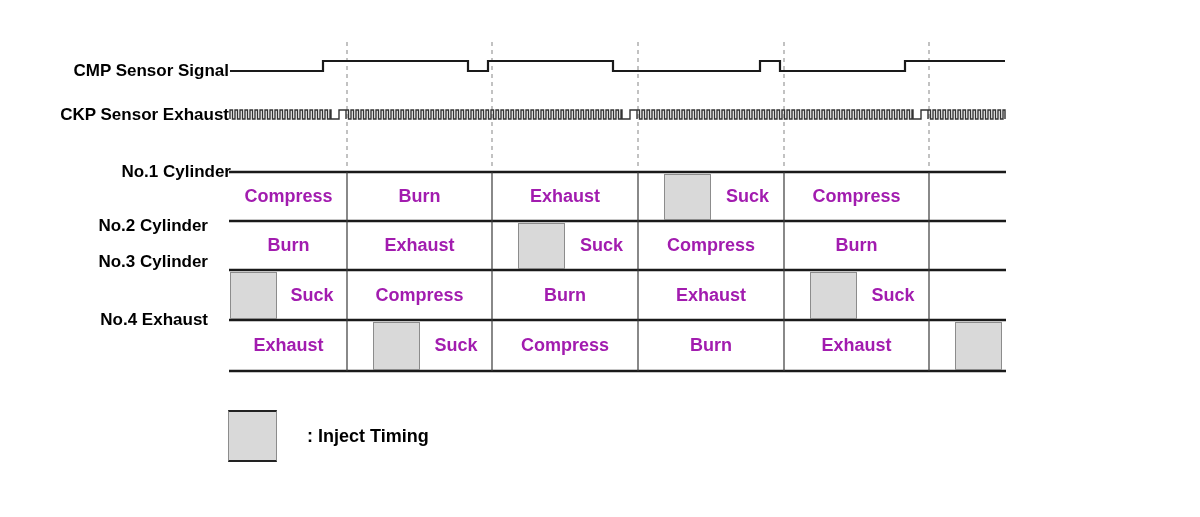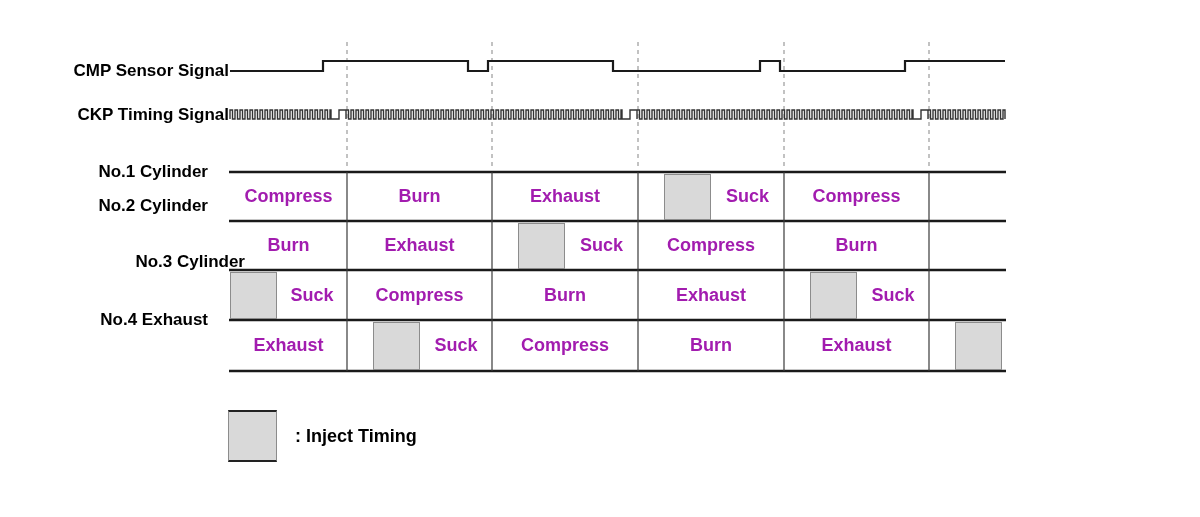--- a/index.html
+++ b/index.html
@@ -42,21 +42,21 @@
     position:absolute;
     box-sizing:border-box;
   }
   svg{position:absolute;left:0;top:0;}
   .legend{position:absolute;left:228px;top:410px;display:flex;align-items:center;}
   .legend-swatch{
     width:49px;height:52px;
     box-sizing:border-box;
   }
   .legend-text{
-    margin-left:18px;
+    margin-left:30px;
     font-weight:bold;font-size:18px;color:#000;
     white-space:nowrap;
   }
 </style>
 </head>
 <body>
 
 <div class="stage">
 
   <svg id="diagram-svg" width="1200" height="517" viewBox="0 0 1200 517">
@@ -73,26 +73,26 @@
       <line x1="229" y1="320" x2="1006" y2="320" stroke="#1a1a1a" stroke-width="2.5"></line>
       <line x1="229" y1="371" x2="1006" y2="371" stroke="#1a1a1a" stroke-width="2.5"></line>
       <line x1="347" y1="172" x2="347" y2="371" stroke="#3a3a3a" stroke-width="1.2"></line>
       <line x1="492" y1="172" x2="492" y2="371" stroke="#3a3a3a" stroke-width="1.2"></line>
       <line x1="638" y1="172" x2="638" y2="371" stroke="#3a3a3a" stroke-width="1.2"></line>
       <line x1="784" y1="172" x2="784" y2="371" stroke="#3a3a3a" stroke-width="1.2"></line>
       <line x1="929" y1="172" x2="929" y2="371" stroke="#3a3a3a" stroke-width="1.2"></line>
     </svg>
 
   <div class="label" style="top:61px">CMP Sensor Signal</div>
-  <div class="label" style="top:105px">CKP Timing Signal</div>
+  <div class="label" style="top:105px">CKP Sensor Exhaust</div>
 
   <div id="cyl-labels">
-      <div class="cyl-label" style="top: 162px;">No.1 Cylinder</div>
-      <div class="cyl-label" style="top: 196px;">No.2 Cylinder</div>
-      <div class="cyl-label" style="top: 252px; padding-left: 37px;">No.3 Cylinder</div>
+      <div class="cyl-label" style="top: 162px; margin-left: 23px;">No.1 Cylinder</div>
+      <div class="cyl-label" style="top: 216px;">No.2 Cylinder</div>
+      <div class="cyl-label" style="top: 252px;">No.3 Cylinder</div>
       <div class="cyl-label" style="top: 310px;">No.4 Exhaust</div>
     </div>
   <div id="cells">
       <div class="phase-cell" style="left: 230px; top: 174px; width: 117px; height: 45px;">Compress</div>
       <div class="phase-cell" style="left: 347px; top: 174px; width: 145px; height: 45px;">Burn</div>
       <div class="phase-cell" style="left: 492px; top: 174px; width: 146px; height: 45px;">Exhaust</div>
       <div class="inject-box" style="left: 664px; top: 173.5px; width: 47px; height: 46px; background: rgb(217, 217, 217); border: 1px solid rgb(140, 140, 140);"></div>
       <div class="phase-cell" style="left: 711px; top: 174px; width: 73px; height: 45px;">Suck</div>
       <div class="phase-cell" style="left: 784px; top: 174px; width: 145px; height: 45px;">Compress</div>
       <div class="phase-cell" style="left: 230px; top: 223px; width: 117px; height: 45px;">Burn</div>

